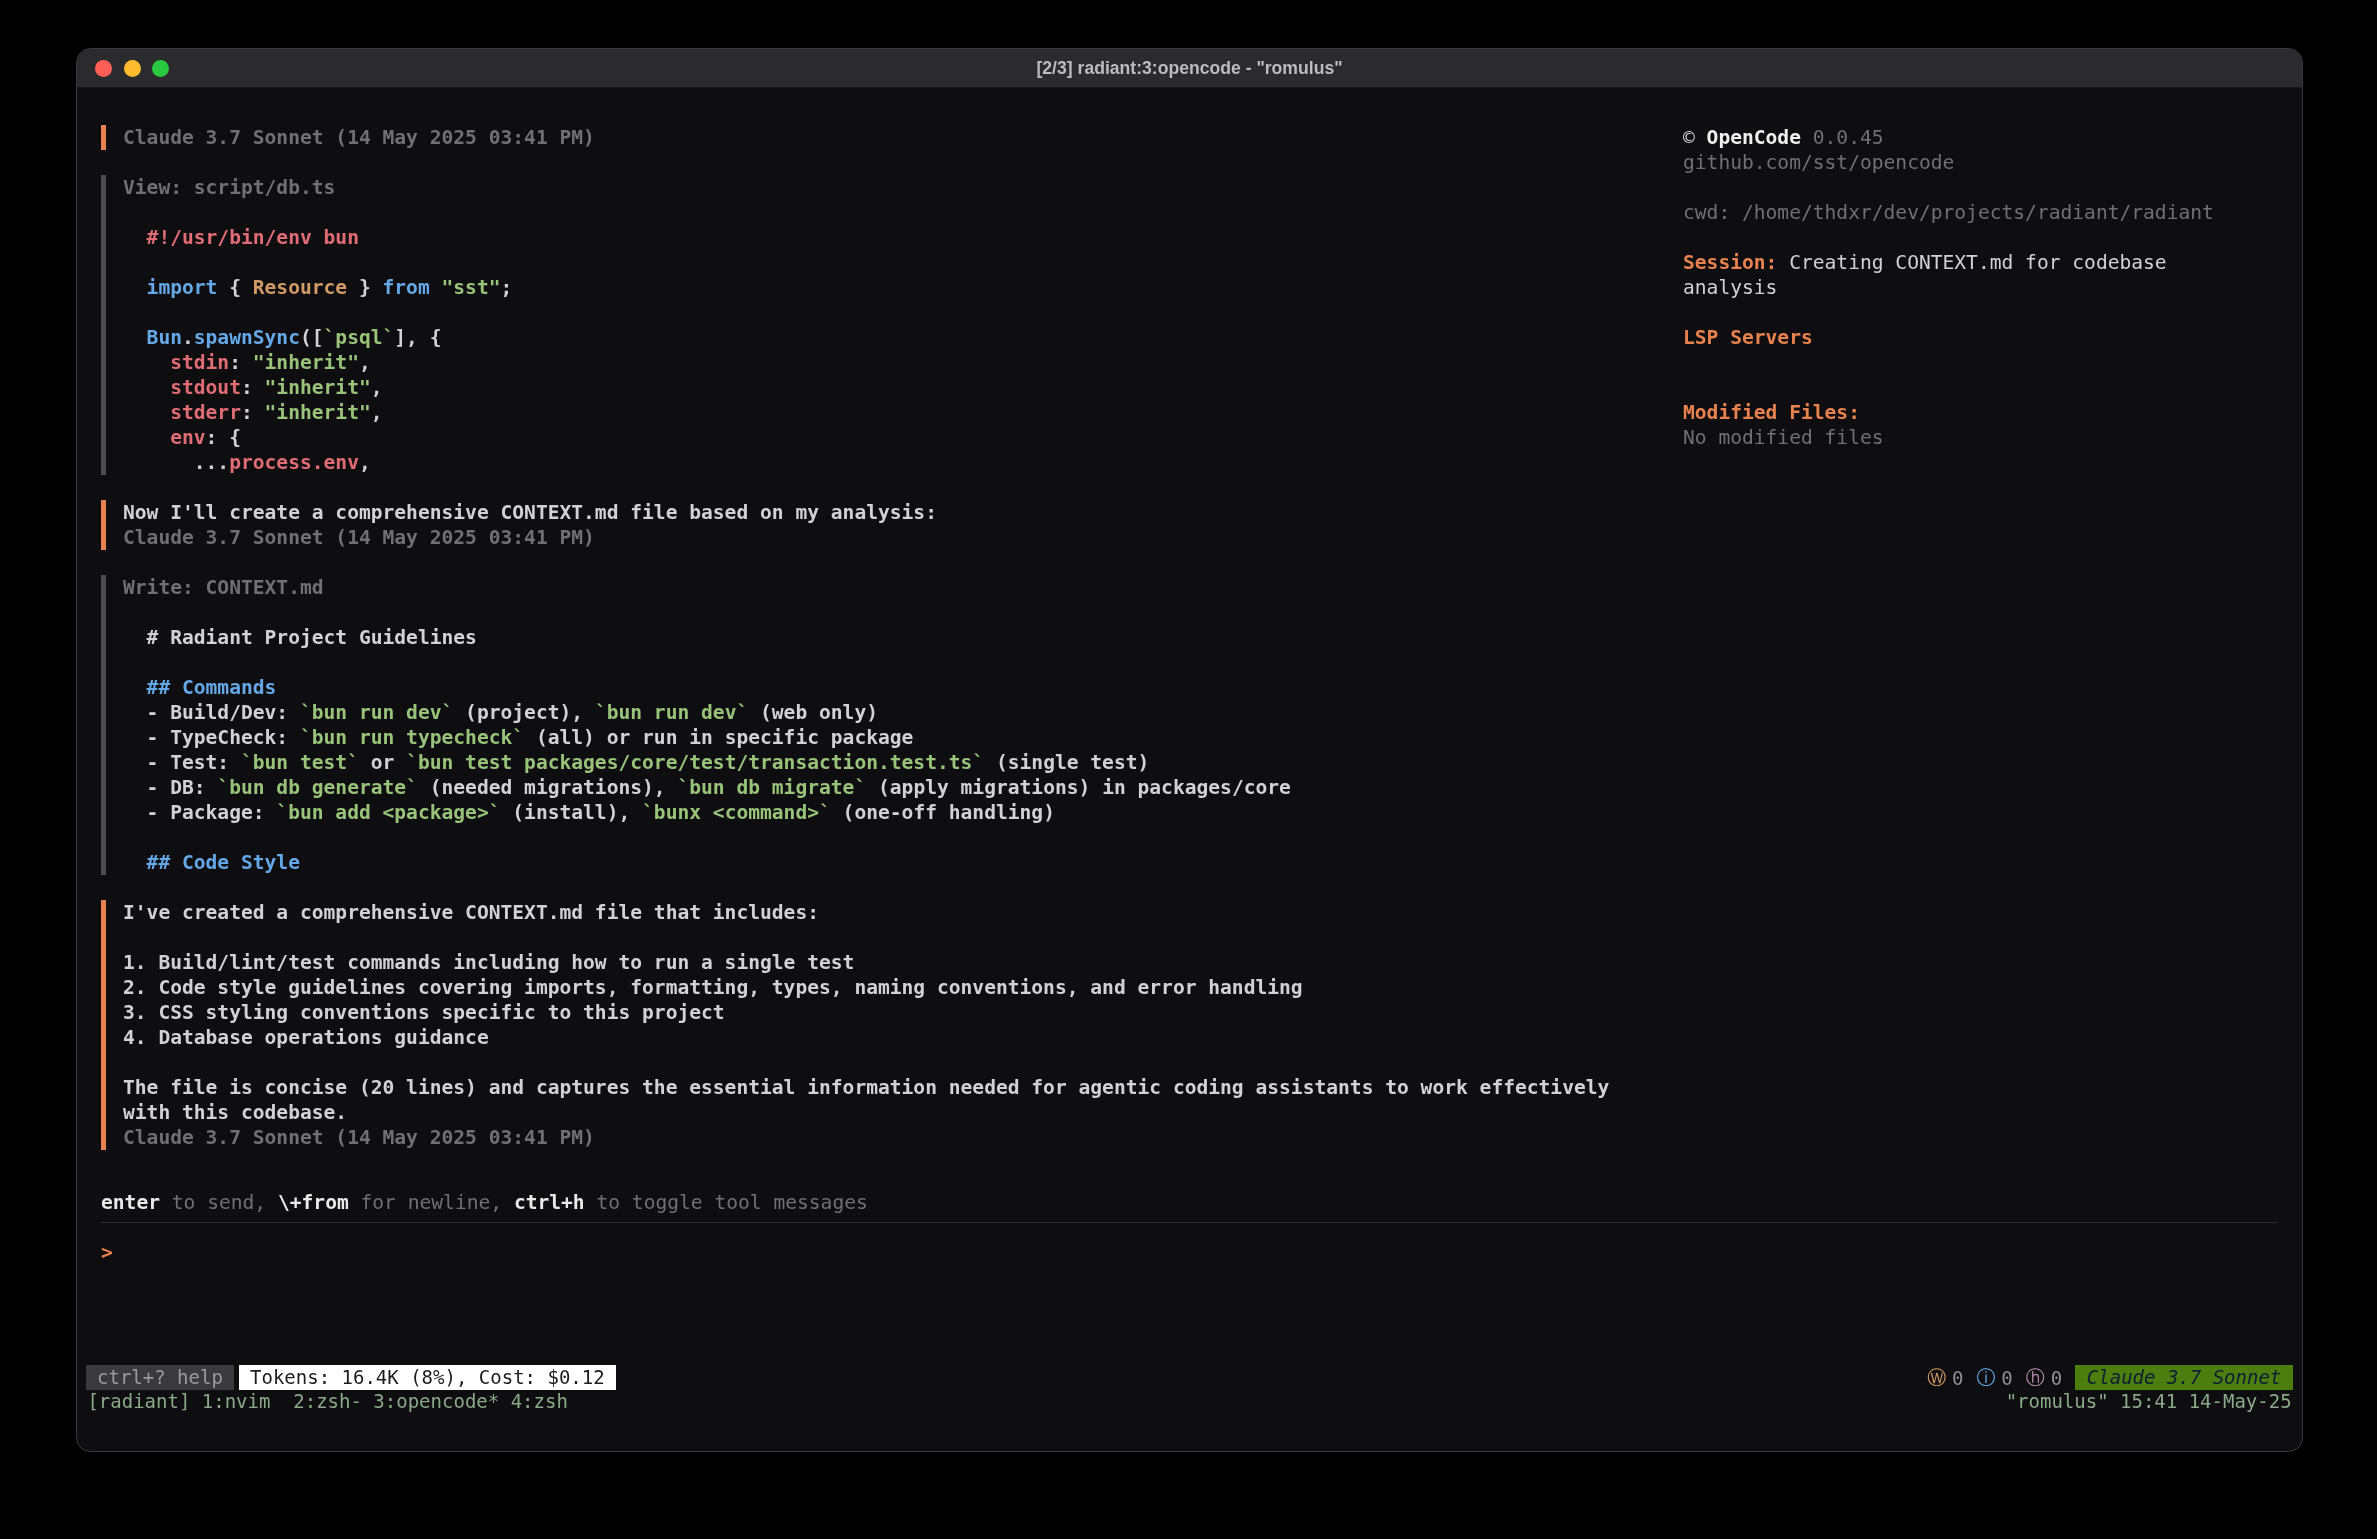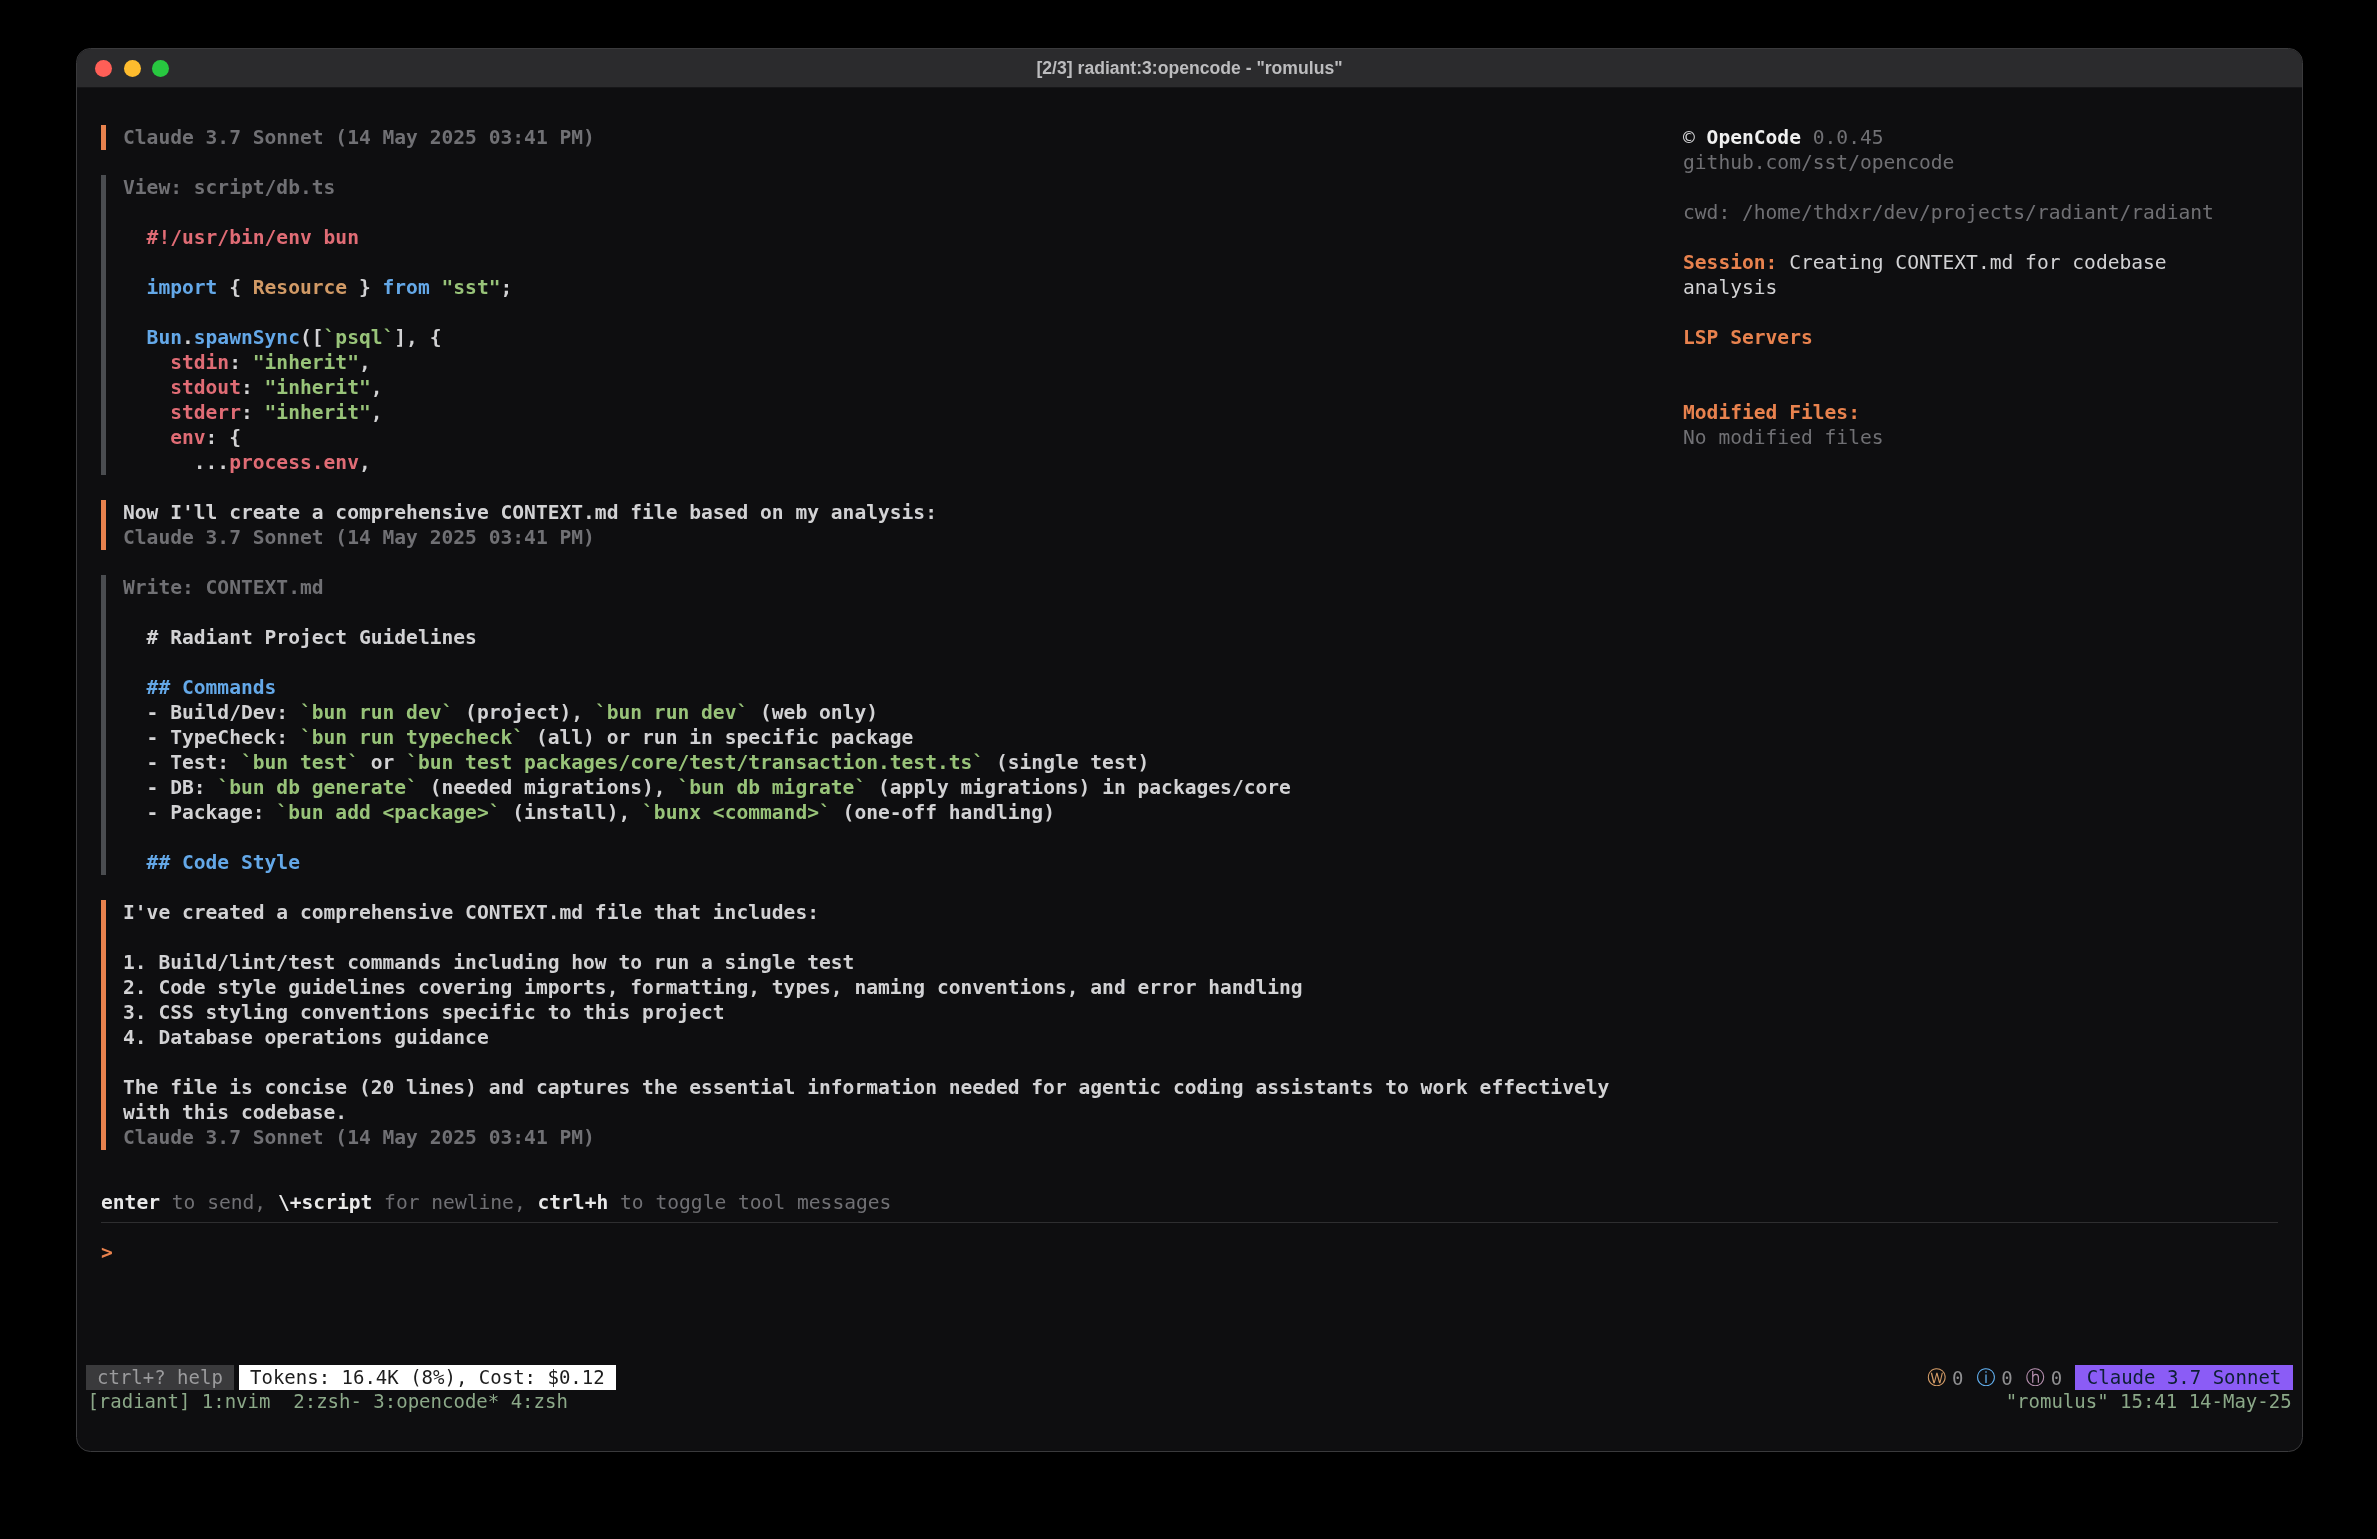--- a/index.html
+++ b/index.html
@@ -60,21 +60,21 @@
   .chip { padding:0 11px; height:25px; line-height:25px; white-space:pre; }
   .chip-help   { background:#3a3a3c; color:#9b9b9d; margin-right:5.2px; }
   .chip-tokens { background:#ffffff; color:#1d1d1d; }
   .sb-right { margin-left:auto; display:flex; align-items:center; gap:13px; }
   .diag { display:flex; align-items:center; gap:5.9px; }
   .diag .ic { font-family:"DejaVu Sans",sans-serif; font-size:19px; }
   .ic-w { color:#d19a66; }
   .ic-i { color:#61afef; }
   .ic-h { color:#b48ead; }
   .diag .ct { color:#8f8f91; }
-  .badge-model { background:#8b5cf6; color:#0d1f33; padding:0 11.7px; height:25px; line-height:25px; white-space:pre; }
+  .badge-model { background:#4d7c0f; color:#0d1f33; padding:0 11.7px; height:25px; line-height:25px; white-space:pre;font-style:italic; }
 
   .tmuxbar {
     position:absolute; left:10.4px; right:10.4px; top:1301px; height:23.5px;
     display:flex; justify-content:space-between; align-items:center;
     color:#8ba888; font-size:19px;
   }
   .tmuxbar span { white-space:pre; }
 </style>
 </head>
 <body>
@@ -152,21 +152,21 @@
         <div class="tline"><span class="c-fg">analysis</span></div>
         <div class="tline">&nbsp;</div>
         <div class="tline"><span class="c-orangebold">LSP Servers</span></div>
         <div class="tline">&nbsp;</div>
         <div class="tline">&nbsp;</div>
         <div class="tline"><span class="c-orangebold">Modified Files:</span></div>
         <div class="tline"><span class="c-gray">No modified files</span></div>
       </div>
 
     <div class="help">
-        <div class="tline"><span class="c-boldfg">enter</span><span class="c-gray"> to send, </span><span class="c-boldfg">\+script</span><span class="c-gray"> for newline, </span><span class="c-boldfg">ctrl+h</span><span class="c-gray"> to toggle tool messages</span></div>
+        <div class="tline"><span class="c-boldfg">enter</span><span class="c-gray"> to send, </span><span class="c-boldfg">\+from</span><span class="c-gray"> for newline, </span><span class="c-boldfg">ctrl+h</span><span class="c-gray"> to toggle tool messages</span></div>
       </div>
 
     <div class="divider"></div>
 
     <div class="prompt-row">
       <span class="prompt-char">&gt;</span>
       <input class="prompt-input" type="text" value="" style="">
     </div>
 
     <div class="statusbar">

